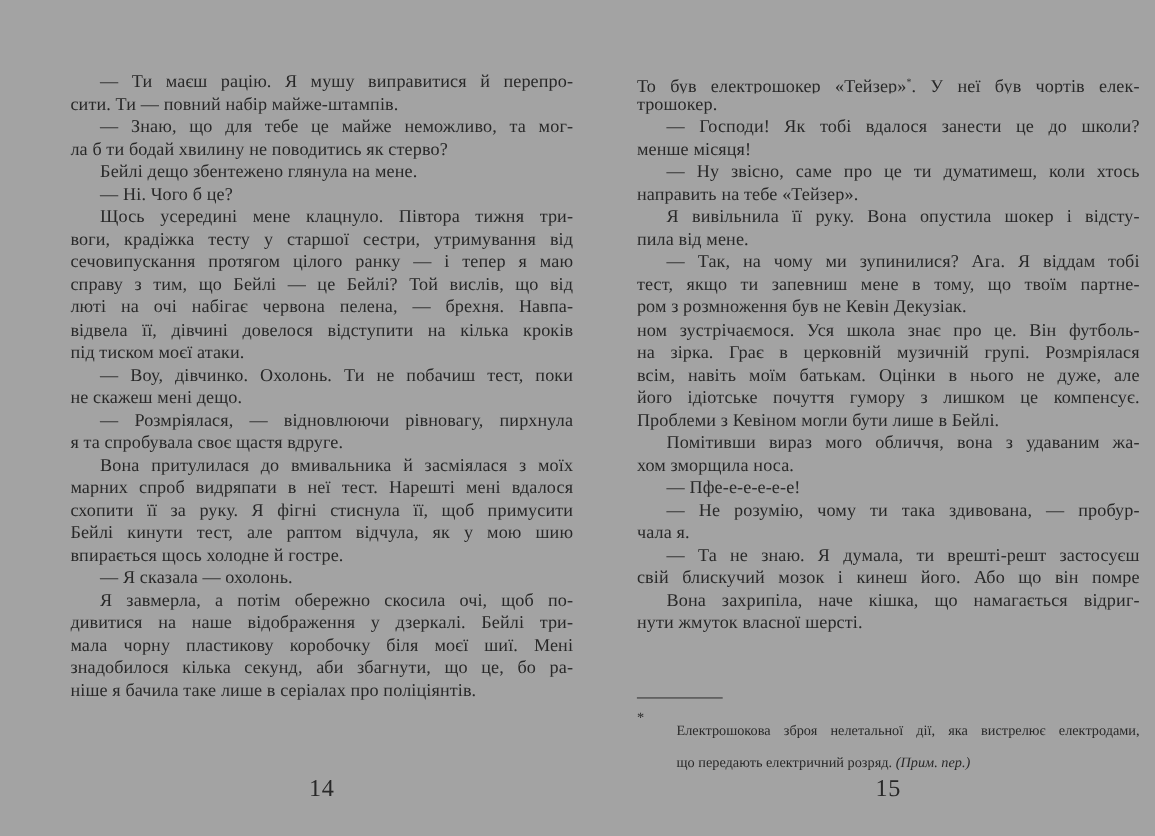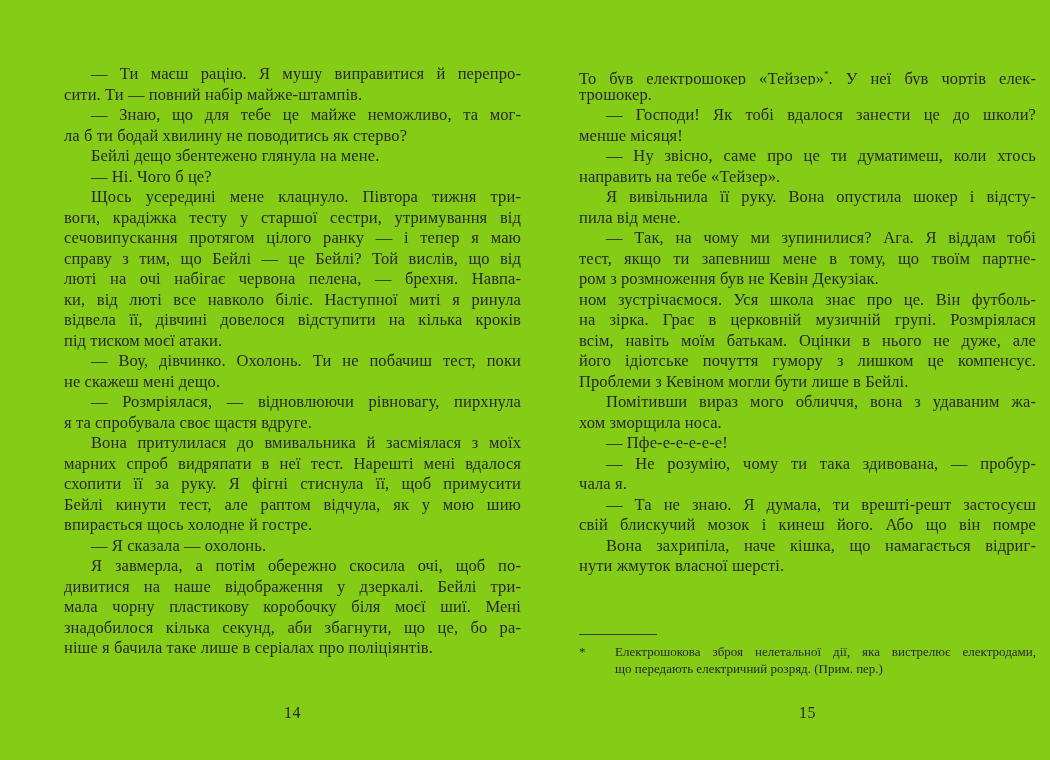--- a/index.html
+++ b/index.html
@@ -4,21 +4,21 @@
 <style>
   html, body {
     margin: 0;
     padding: 0;
     background: #ffffff;
   }
   #spread {
     position: relative;
     width: 1050px;
     height: 760px;
-    background: #84cc16;
+    background: #a3a3a3;
     overflow: hidden;
     font-family: "Liberation Serif", "DejaVu Serif", serif;
     color: #282828;
   }
   .page {
     position: absolute;
     top: 64px;
     width: 457px;
     height: 680px;
   }
@@ -72,34 +72,35 @@
     display: flex;
     font-size: 13px;
     line-height: 16.5px;
   }
   .fn-marker {
     width: 36px;
     flex: 0 0 36px;
   }
   .fn-text {
     flex: 1;
+    margin-top: 12px;
   }
   .fn-text.justify {
     text-align: justify;
     text-align-last: justify;
   }
-  .fn-text .it { }
+  .fn-text .it { font-style: italic; }
 
   .page-number {
     position: absolute;
     left: 0;
     top: 640px;
     width: 100%;
     text-align: center;
-    font-size: 16px;
+    font-size: 22px;
     letter-spacing: 0.5px;
   }
 </style>
 </head>
 <body>
 
 <div id="spread">
 
   <div class="page page-left">
     <div class="text-column">
@@ -107,21 +108,20 @@
         <div class="line end">сити. Ти — повний набір майже-штампів.</div>
         <div class="line indent">— Знаю, що для тебе це майже неможливо, та мог-</div>
         <div class="line end">ла б ти бодай хвилину не поводитись як стерво?</div>
         <div class="line indent end">Бейлі дещо збентежено глянула на мене.</div>
         <div class="line indent end">— Ні. Чого б це?</div>
         <div class="line indent">Щось усередині мене клацнуло. Півтора тижня три-</div>
         <div class="line">воги, крадіжка тесту у старшої сестри, утримування від</div>
         <div class="line">сечовипускання протягом цілого ранку — і тепер я маю</div>
         <div class="line">справу з тим, що Бейлі — це Бейлі? Той вислів, що від</div>
         <div class="line">люті на очі набігає червона пелена, — брехня. Навпа-</div>
-        <div class="line">ки, від люті все навколо біліє. Наступної миті я ринула</div>
         <div class="line">відвела її, дівчині довелося відступити на кілька кроків</div>
         <div class="line end">під тиском моєї атаки.</div>
         <div class="line indent">— Воу, дівчинко. Охолонь. Ти не побачиш тест, поки</div>
         <div class="line end">не скажеш мені дещо.</div>
         <div class="line indent">— Розмріялася, — відновлюючи рівновагу, пирхнула</div>
         <div class="line end">я та спробувала своє щастя вдруге.</div>
         <div class="line indent">Вона притулилася до вмивальника й засміялася з моїх</div>
         <div class="line">марних спроб видряпати в неї тест. Нарешті мені вдалося</div>
         <div class="line">схопити її за руку. Я фігні стиснула її, щоб примусити</div>
         <div class="line">Бейлі кинути тест, але раптом відчула, як у мою шию</div>

